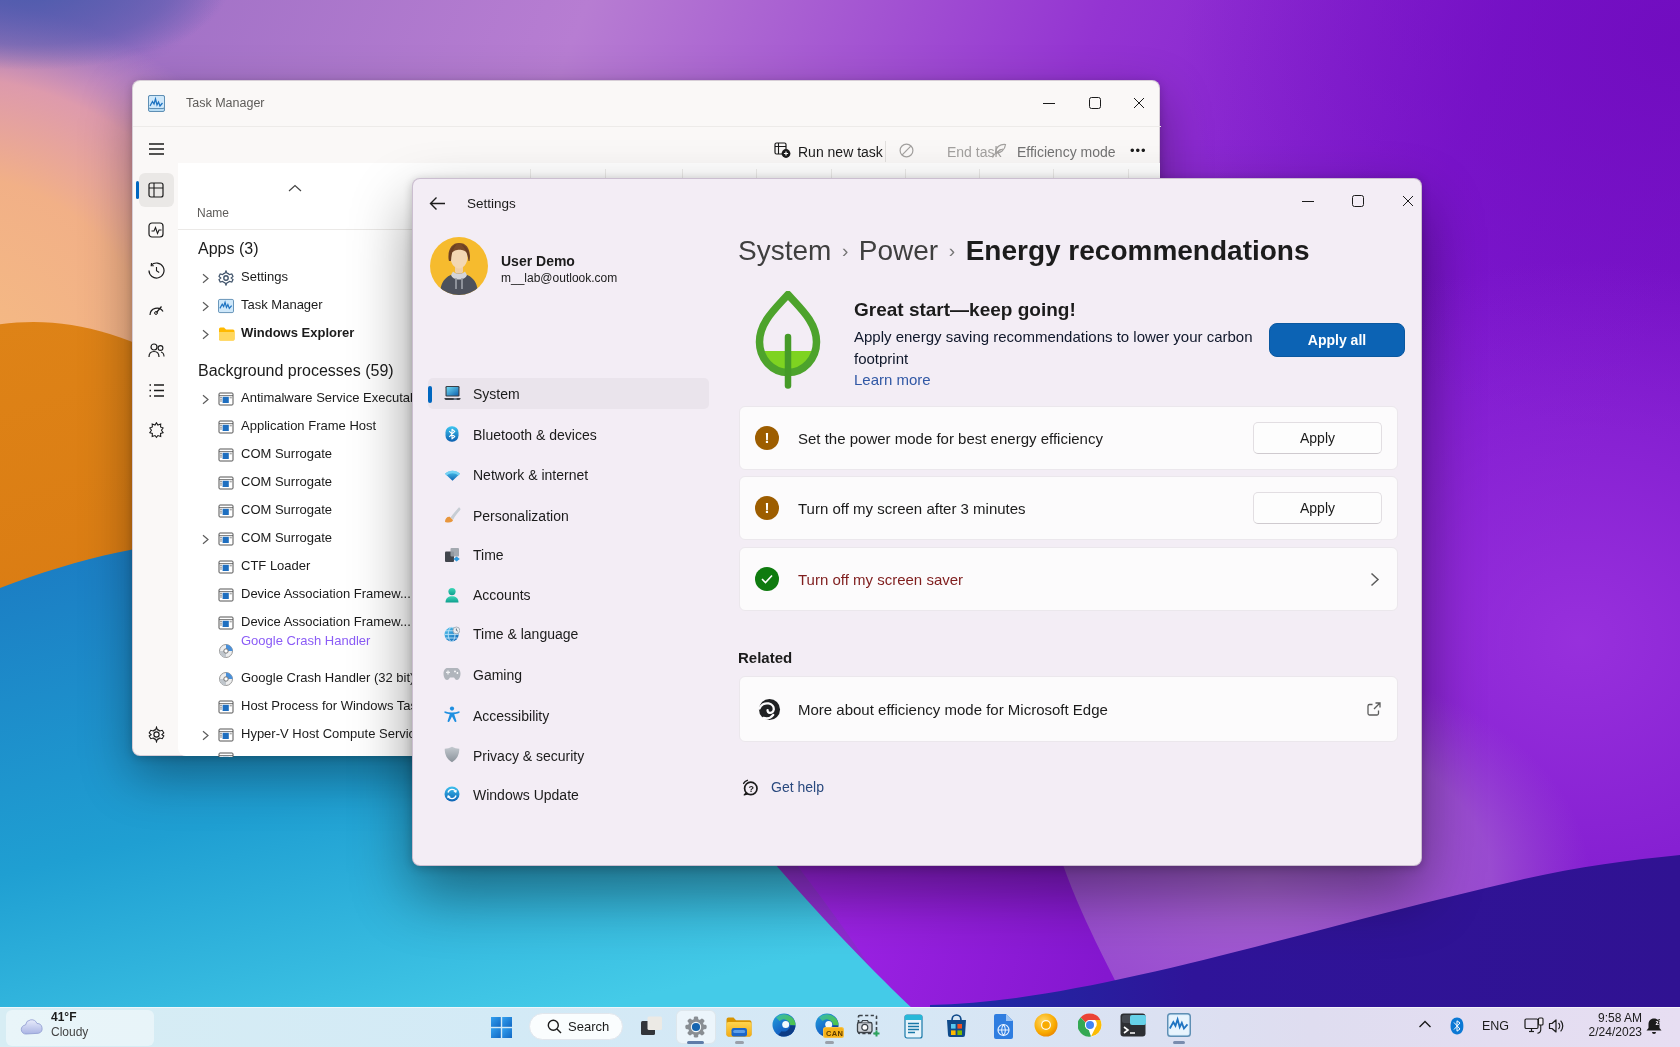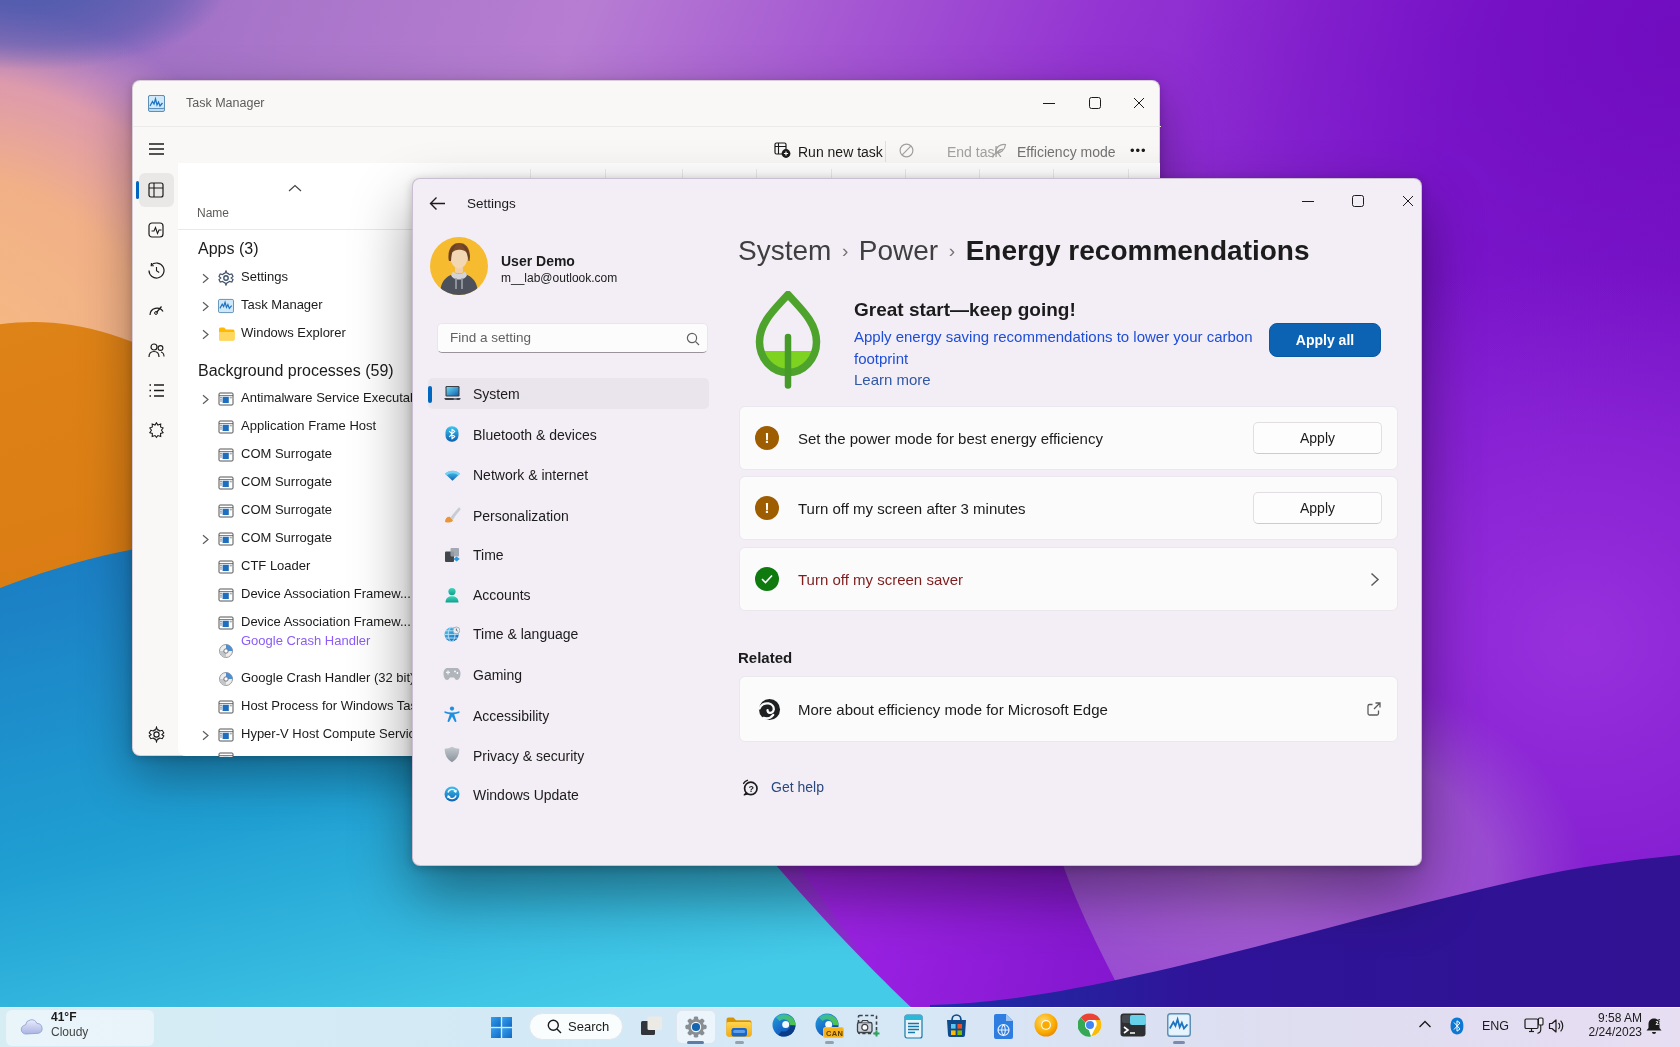--- a/index.html
+++ b/index.html
@@ -228,21 +228,21 @@
         <path d="M2,11 L4.5,6.5 L6,9 L7.5,4.5 L9,10 L10.5,7 L12,11 L14.5,8" fill="none" stroke="#1f74c2" stroke-width="1.3"></path>
       </svg>
 <div class="abs" style="left:63px;top:70px;font-size:13px;color:#1b1b1b;white-space:nowrap;">Task Manager</div>
 <svg class="abs" style="left:23px;top:102px" width="9" height="11" viewBox="0 0 9 11">
         <path d="M2,1.2 L7,5.5 L2,9.8" fill="none" stroke="#5c5c5c" stroke-width="1.2"></path>
       </svg>
 <svg class="abs" style="left:40px;top:99px" width="17" height="16" viewBox="0 0 17 16">
         <path d="M1,3 a1.5,1.5 0 0 1 1.5,-1.5 L6,1.5 L8,3.5 L15,3.5 a1.5,1.5 0 0 1 1.5,1.5 L16.5,13 a1.5,1.5 0 0 1 -1.5,1.5 L2.5,14.5 A1.5,1.5 0 0 1 1,13 Z" fill="#ffb900"></path>
         <path d="M1,6 L16.5,6 L16.5,13 a1.5,1.5 0 0 1 -1.5,1.5 L2.5,14.5 A1.5,1.5 0 0 1 1,13 Z" fill="#ffd75e"></path>
       </svg>
-<div class="abs" style="left:63px;top:98px;font-size:13px;color:#1b1b1b;white-space:nowrap;">Windows Explorer</div>
+<div class="abs" style="left:63px;top:98px;font-size:13px;color:#1b1b1b;white-space:nowrap;font-weight:bold;">Windows Explorer</div>
 <svg class="abs" style="left:23px;top:167px" width="9" height="11" viewBox="0 0 9 11">
         <path d="M2,1.2 L7,5.5 L2,9.8" fill="none" stroke="#5c5c5c" stroke-width="1.2"></path>
       </svg>
 <svg class="abs" style="left:40px;top:164px" width="16" height="16" viewBox="0 0 16 16">
         <rect x="1" y="2" width="14" height="12" rx="1" fill="#fff" stroke="#555"></rect>
         <path d="M1,4.6 L15,4.6" stroke="#555" stroke-width="0.8"></path>
         <rect x="2.2" y="5.8" width="1.6" height="1.2" fill="#888"></rect>
         <rect x="2.2" y="7.6" width="1.6" height="1.2" fill="#888"></rect>
         <rect x="2.2" y="9.4" width="1.6" height="1.2" fill="#888"></rect>
         <rect x="4.6" y="5.8" width="6.2" height="6.2" fill="#1f6fc0"></rect>
@@ -409,27 +409,20 @@
       <path d="M20.5,20 C20.5,12.5 24,8.5 29,8.5 C34,8.5 37.5,12.5 37.5,20 C37.5,26.5 33.5,31.5 29,31.5 C24.5,31.5 20.5,26.5 20.5,20 Z" fill="#f3d7b2"></path>
       <path d="M19,24 C16.5,12 23,5.5 29,6 C36,5.5 41.5,12 39.5,24 C39.5,17 36.5,14 32,13 C31,12.7 27,12.5 25,13.5 C21.5,15 19.5,18.5 19,24 Z" fill="#7a4a28"></path>
       <path d="M19,24 C18,16 21,9 27,7 C23,11 21.5,16 21,24 Z" fill="#6b3f22"></path>
       <path d="M39.5,24 C40.5,16 37,9 31,7 C35,11 37.5,16 38.5,24 Z" fill="#6b3f22"></path>
       <path d="M26,41 L26,52 M32,41 L32,52" stroke="#9fa2aa" stroke-width="1.6"></path>
     </g>
   </svg>
   <div class="abs" style="left:88px;top:74px;font-size:14px;font-weight:700;color:#1b1b1b;">User Demo</div>
   <div class="abs" style="left:88px;top:92px;font-size:12px;color:#1b1b1b;">m__lab@outlook.com</div>
 
-  <div class="abs" style="left:24px;top:144px;width:271px;height:30px;background:#fdfcfd;border:1px solid #eae5ea;border-bottom-color:#9a949a;border-radius:5px;">
-    <div class="abs" style="left:12px;top:6px;font-size:13.5px;color:#616161;">Find a setting</div>
-    <svg class="abs" style="left:248px;top:8px" width="14" height="14" viewBox="0 0 14 14">
-        <circle cx="6" cy="6" r="4.6" fill="none" stroke="#616161" stroke-width="1.2"></circle>
-        <path d="M9.4,9.4 L13,13" stroke="#616161" stroke-width="1.2"></path>
-      </svg>
-  </div>
 
   <div class="abs" style="left:15px;top:199px;width:281px;height:31px;background:#eae4ec;border-radius:5px;"></div>
   <div class="abs" style="left:15px;top:207px;width:3.5px;height:17px;background:#0067c0;border-radius:2px;"></div>
   <div id="nav">
 
     <svg class="abs" style="left:31px;top:206px" width="17" height="16" viewBox="0 0 17 16">
       <defs>
           <linearGradient id="scr" x1="0" y1="0" x2="1" y2="1">
             <stop offset="0" stop-color="#6fd8f0"></stop>
             <stop offset="1" stop-color="#0f63b0"></stop>
@@ -553,23 +546,23 @@
     <div class="abs" style="left:325px;top:56px;width:660px;height:40px;font-size:28px;color:#3f3f3f;white-space:nowrap;">
       <span>System</span><span style="color:#757575;font-size:19px;position:relative;top:-3px;">&nbsp;&nbsp;›&nbsp;&nbsp;</span><span>Power</span><span style="color:#757575;font-size:19px;position:relative;top:-3px;">&nbsp;&nbsp;›&nbsp;&nbsp;</span><span style="color:#1c1c1c;font-weight:700;">Energy recommendations</span>
     </div>
 
     <svg class="abs" style="left:336px;top:112px" width="78" height="100" viewBox="0 0 78 100">
       <path d="M12,60 L66,60 A27.5,29 0 0 1 12,60 Z" fill="#7ed321"></path>
       <path d="M39,3.5 C52,18 67.5,31.5 67.5,51 A28.5,30.5 0 0 1 10.5,51 C10.5,31.5 26,18 39,3.5 Z" fill="none" stroke="#4da32c" stroke-width="7.5" stroke-linejoin="round"></path>
       <path d="M39,46 L39,94.5" stroke="#459a28" stroke-width="6.5" stroke-linecap="round"></path>
     </svg>
     <div class="abs" style="left:441px;top:120px;font-size:19px;font-weight:700;color:#1b1b1b;">Great start—keep going!</div>
-    <div class="abs" style="left:441px;top:147px;font-size:15px;color:#1d4ed8;line-height:22px;">Apply energy saving recommendations to lower your carbon<br>footprint</div>
+    <div class="abs" style="left:441px;top:147px;font-size:15px;color:#0f172a;line-height:22px;">Apply energy saving recommendations to lower your carbon<br>footprint</div>
     <div class="abs" style="left:441px;top:192px;font-size:15px;color:#3158a5;">Learn more</div>
-    <div class="abs" style="left:856px;top:144px;width:112px;height:34px;background:#0c63b4;border-radius:8px;border:1px solid #0a58a0;text-align:center;line-height:32px;font-size:14px;font-weight:700;color:#ffffff;">Apply all</div>
+    <div class="abs" style="left:856px;top:144px;width:136px;height:34px;background:#0c63b4;border-radius:8px;border:1px solid #0a58a0;text-align:center;line-height:32px;font-size:14px;font-weight:700;color:#ffffff;">Apply all</div>
 
     <div class="abs" style="left:326px;top:227px;width:659px;height:64px;background:#fcfbfc;border:1px solid #ebe7ec;border-radius:6px;"></div>
     <div class="abs" style="left:326px;top:297px;width:659px;height:64px;background:#fcfbfc;border:1px solid #ebe7ec;border-radius:6px;"></div>
     <div class="abs" style="left:326px;top:368px;width:659px;height:64px;background:#fcfbfc;border:1px solid #ebe7ec;border-radius:6px;"></div>
 
     <div class="abs" style="left:342px;top:247px;width:24px;height:24px;border-radius:50%;background:#9d5d00;color:#fff;text-align:center;font-size:15px;font-weight:700;line-height:24px;">!</div>
     <div class="abs" style="left:385px;top:251px;font-size:15px;color:#1b1b1b;">Set the power mode for best energy efficiency</div>
     <div class="abs" style="left:840px;top:243px;width:129px;height:32px;background:#fdfdfd;border:1px solid #e2dee2;border-bottom-color:#cfcacf;border-radius:5px;text-align:center;line-height:30px;font-size:14px;color:#1b1b1b;">Apply</div>
 
     <div class="abs" style="left:342px;top:317px;width:24px;height:24px;border-radius:50%;background:#9d5d00;color:#fff;text-align:center;font-size:15px;font-weight:700;line-height:24px;">!</div>

